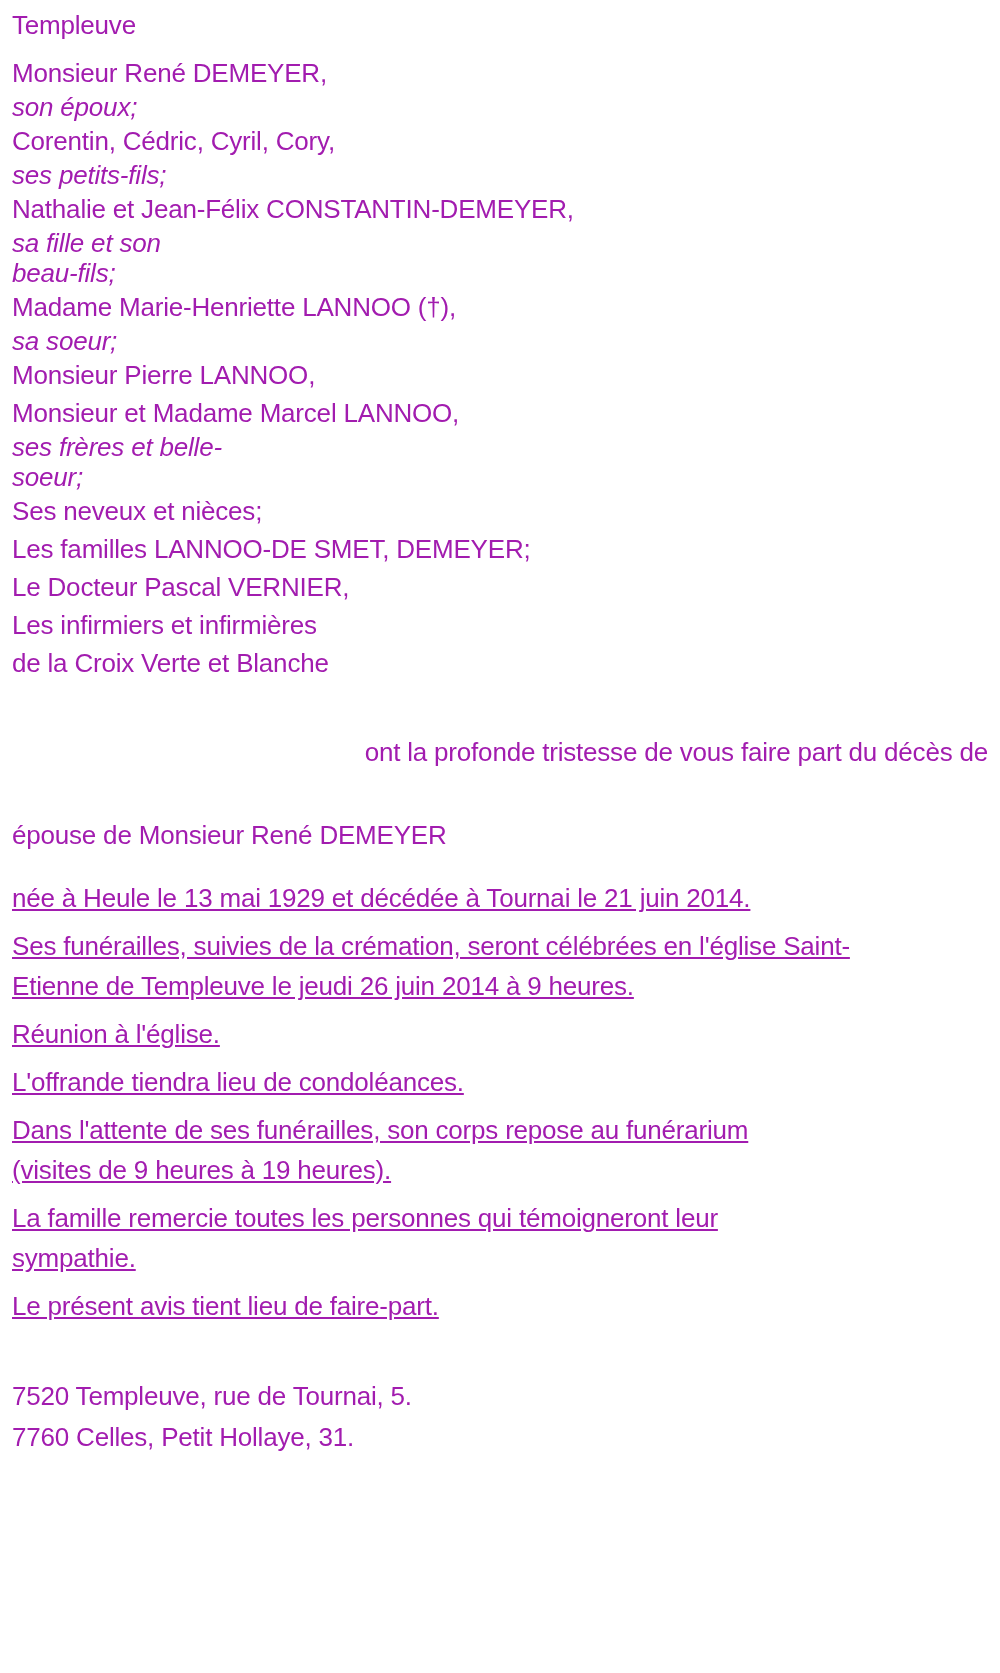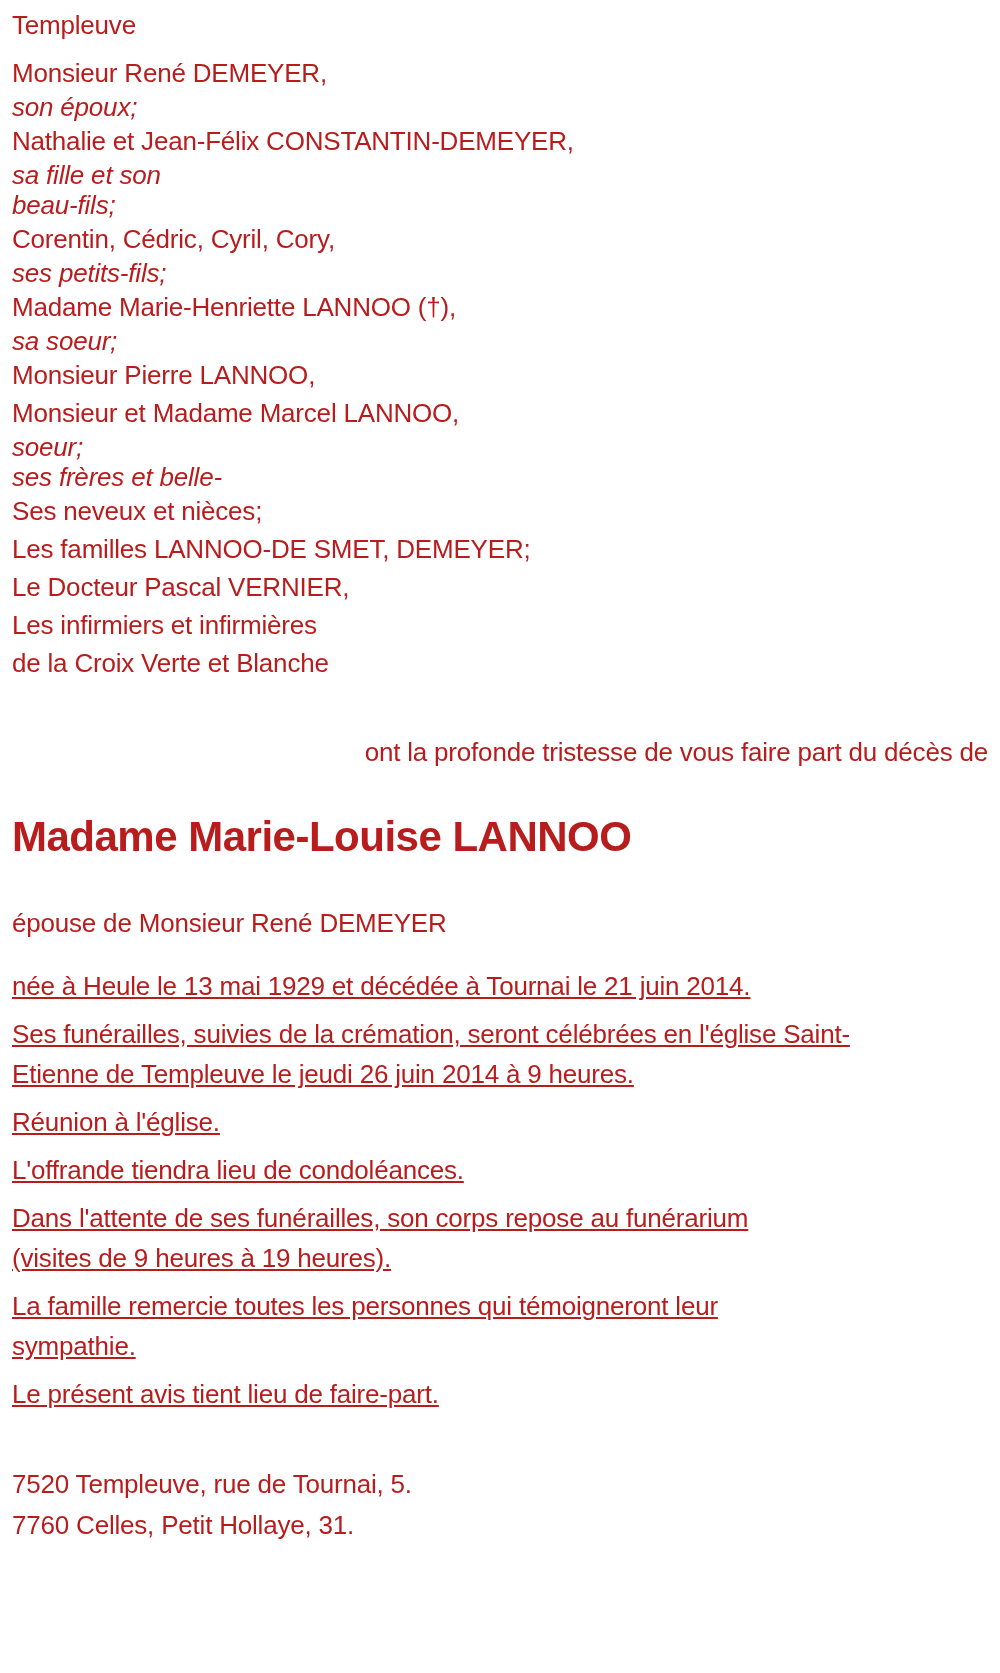--- a/index.html
+++ b/index.html
@@ -3,21 +3,21 @@
 <meta charset="utf-8">
 <style>
   html, body { margin: 0; padding: 0; background: #ffffff; }
   .page {
     position: relative;
     width: 1000px;
     height: 1673px;
     box-sizing: border-box;
     padding: 6px 12px 0 12px;
     background: #ffffff;
-    color: #b91c1c;
+    color: #a21caf;
     font-family: "Liberation Sans", "DejaVu Sans", sans-serif;
     letter-spacing: -0.2px;
     overflow: hidden;
   }
   .city {
     font-size: 26px;
     line-height: 38px;
     margin-bottom: 10px;
   }
   .name-line {
@@ -71,60 +71,59 @@
   <div class="city">Templeuve</div>
 
   <div id="mourners">
       <div>
         <div class="name-line">Monsieur René DEMEYER,</div>
         <div>
           <div class="relation-line">son époux;</div>
         </div>
       </div>
       <div>
+        <div class="name-line">Corentin, Cédric, Cyril, Cory,</div>
+        <div>
+          <div class="relation-line">ses petits-fils;</div>
+        </div>
+      </div>
+      <div>
         <div class="name-line">Nathalie et Jean-Félix CONSTANTIN-DEMEYER,</div>
         <div>
           <div class="relation-line">sa fille et son</div>
           <div class="relation-line">beau-fils;</div>
-        </div>
-      </div>
-      <div>
-        <div class="name-line">Corentin, Cédric, Cyril, Cory,</div>
-        <div>
-          <div class="relation-line">ses petits-fils;</div>
         </div>
       </div>
       <div>
         <div class="name-line">Madame Marie-Henriette LANNOO (†),</div>
         <div>
           <div class="relation-line">sa soeur;</div>
         </div>
       </div>
       <div>
         <div class="name-line">Monsieur Pierre LANNOO,</div>
         <div class="name-line">Monsieur et Madame Marcel LANNOO,</div>
         <div>
+          <div class="relation-line">ses frères et belle-</div>
           <div class="relation-line">soeur;</div>
-          <div class="relation-line">ses frères et belle-</div>
         </div>
       </div>
       <div>
         <div class="name-line">Ses neveux et nièces;</div>
         <div class="name-line">Les familles LANNOO-DE SMET, DEMEYER;</div>
         <div class="name-line">Le Docteur Pascal VERNIER,</div>
       </div>
       <div>
         <div class="name-line">Les infirmiers et infirmières</div>
         <div class="name-line">de la Croix Verte et Blanche</div>
       </div>
     </div>
 
   <p class="intro">ont la profonde tristesse de vous faire part du décès de</p>
 
-  <h1 class="deceased">Madame Marie-Louise LANNOO</h1>
 
   <p class="spouse">épouse de Monsieur René DEMEYER</p>
 
   <div id="paragraphs" class="paragraphs">
       <div class="para">
         <div class="para-line">née à Heule le 13 mai 1929 et décédée à Tournai le 21 juin 2014.</div>
       </div>
       <div class="para">
         <div class="para-line">Ses funérailles, suivies de la crémation, seront célébrées en l'église Saint-</div>
         <div class="para-line">Etienne de Templeuve le jeudi 26 juin 2014 à 9 heures.</div>

